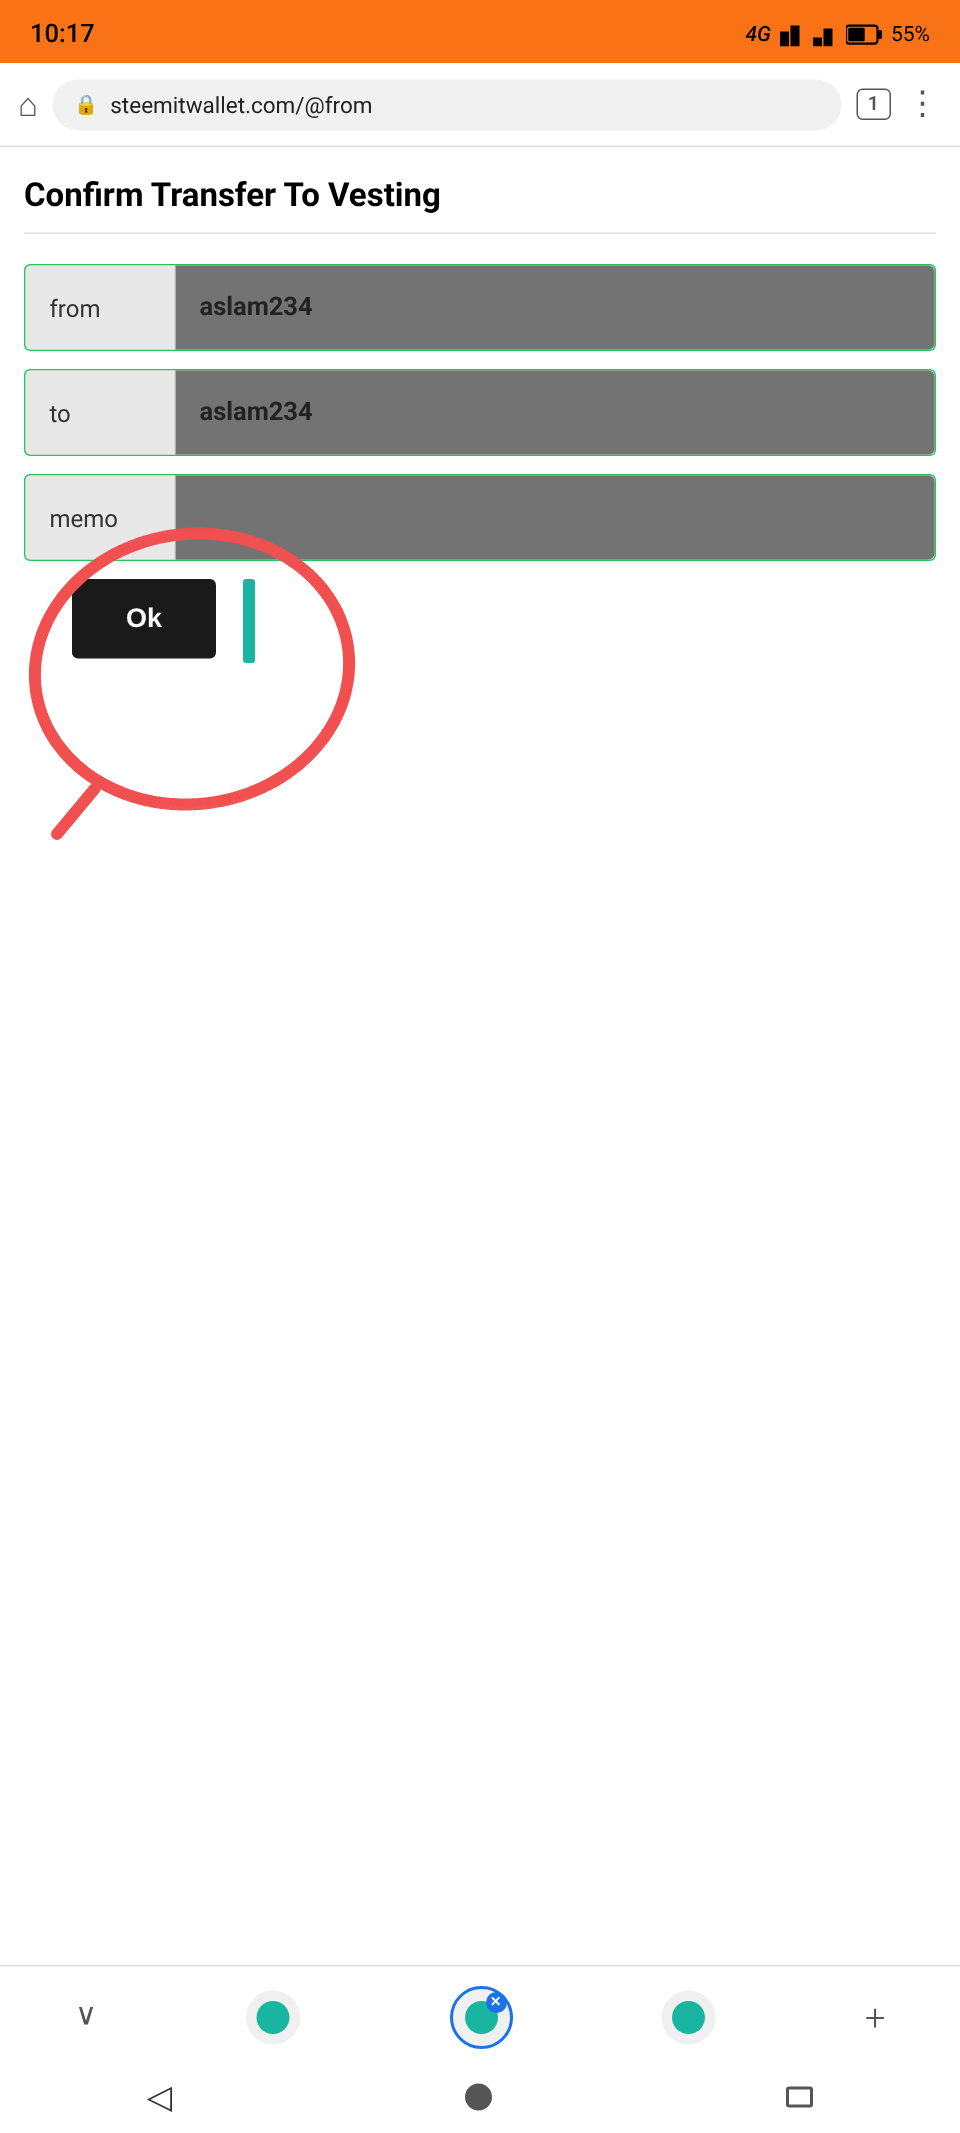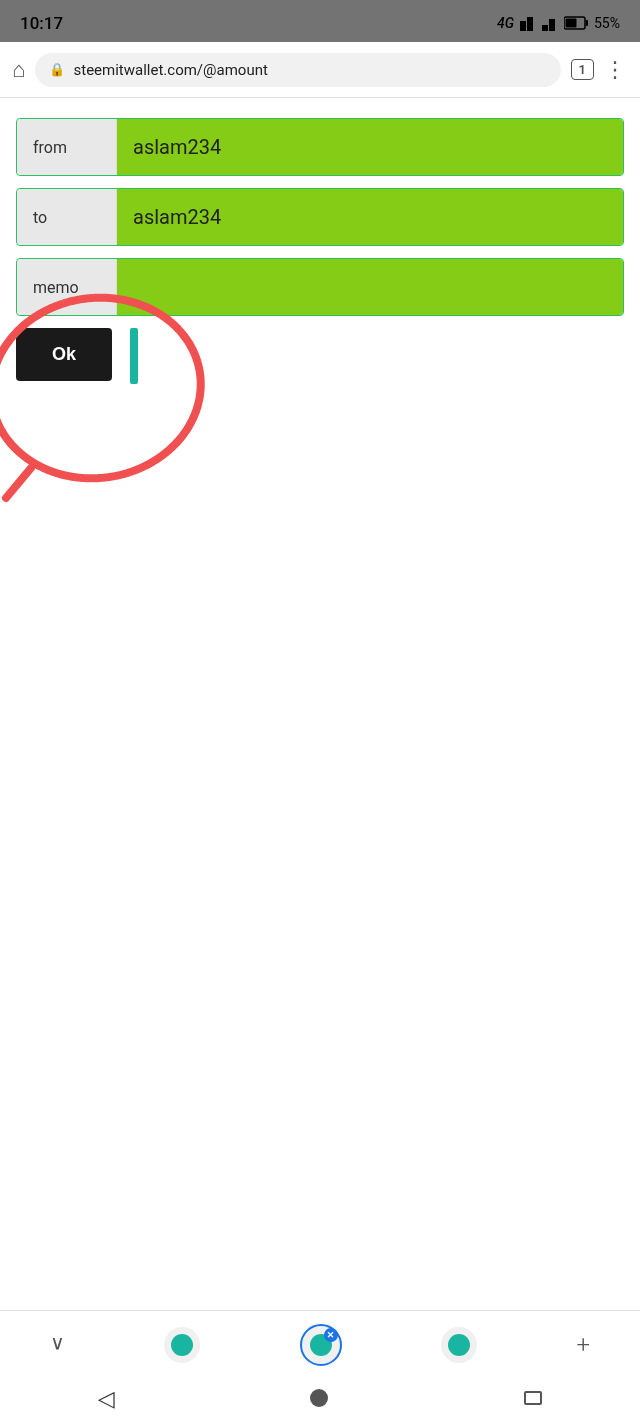--- a/index.html
+++ b/index.html
@@ -10,21 +10,21 @@
       min-height: 1422px;
       background: #ffffff;
       font-family: 'Roboto', Arial, sans-serif;
       font-size: 16px;
       display: flex;
       flex-direction: column;
     }
 
     
     .status-bar {
-      background: #737373;
+      background: #f97316;
       display: flex;
       justify-content: space-between;
       align-items: center;
       padding: 10px 20px 6px 20px;
       height: 42px;
     }
     .status-time {
       font-size: 17px;
       font-weight: 500;
       color: #000;
@@ -129,24 +129,25 @@
       font-weight: 400;
       border-right: 1px solid #ddd;
       background: #e8e8e8;
       border-radius: 4px 0 0 4px;
     }
     .form-value {
       flex: 1;
       display: flex;
       align-items: center;
       padding: 14px 16px;
-      font-size: 20px;
+      font-size: 17px;
       color: #222;
-      background: #84cc16;
+      background: #737373;
       border-radius: 0 4px 4px 0;
+      font-weight: bold;
     }
 
     
     .buttons-area {
       display: flex;
       gap: 10px;
       margin-top: 8px;
       margin-bottom: 20px;
     }
 
@@ -285,46 +286,47 @@
       <rect x="1.5" y="2.5" width="11" height="9" rx="1" fill="#000"></rect>
     </svg>
     <span>55%</span>
   </div>
 </div>
 
 <div class="browser-bar">
   <span class="browser-home">⌂</span>
   <div class="browser-address-bar">
     <span class="lock-icon">🔒</span>
-    <span class="address-text">steemitwallet.com/@amount</span>
+    <span class="address-text">steemitwallet.com/@from</span>
   </div>
   <div class="tab-count">1</div>
   <div class="more-icon">⋮</div>
 </div>
 
 <div class="page-content">
+  <div class="page-title">Confirm Transfer To Vesting</div>
 
   <div class="form-row">
     <div class="form-label">from</div>
     <div class="form-value">aslam234</div>
   </div>
 
   <div class="form-row">
     <div class="form-label">to</div>
     <div class="form-value">aslam234</div>
   </div>
 
 
   <div class="form-row">
     <div class="form-label">memo</div>
     <div class="form-value"></div>
   </div>
 
   <div class="buttons-area">
-    <div class="btn-wrapper" style="position:relative;">
+    <div class="btn-wrapper" style="position:relative;margin-left:32px;">
       
       <svg style="position:absolute; top:-45px; left:-40px; z-index:10; pointer-events:none;" width="260" height="230" viewBox="0 0 260 230">
         <ellipse cx="120" cy="105" rx="105" ry="90" fill="none" stroke="#f05050" stroke-width="8" stroke-dasharray="1,0" transform="rotate(-8, 120, 105)"></ellipse>
 
         <line x1="55" y1="185" x2="30" y2="215" stroke="#f05050" stroke-width="8" stroke-linecap="round"></line>
       </svg>
 
       <button class="btn-ok">Ok</button>
     </div>
     <button class="btn-cancel" style="visibility:hidden; width:0; padding:0;"></button>

